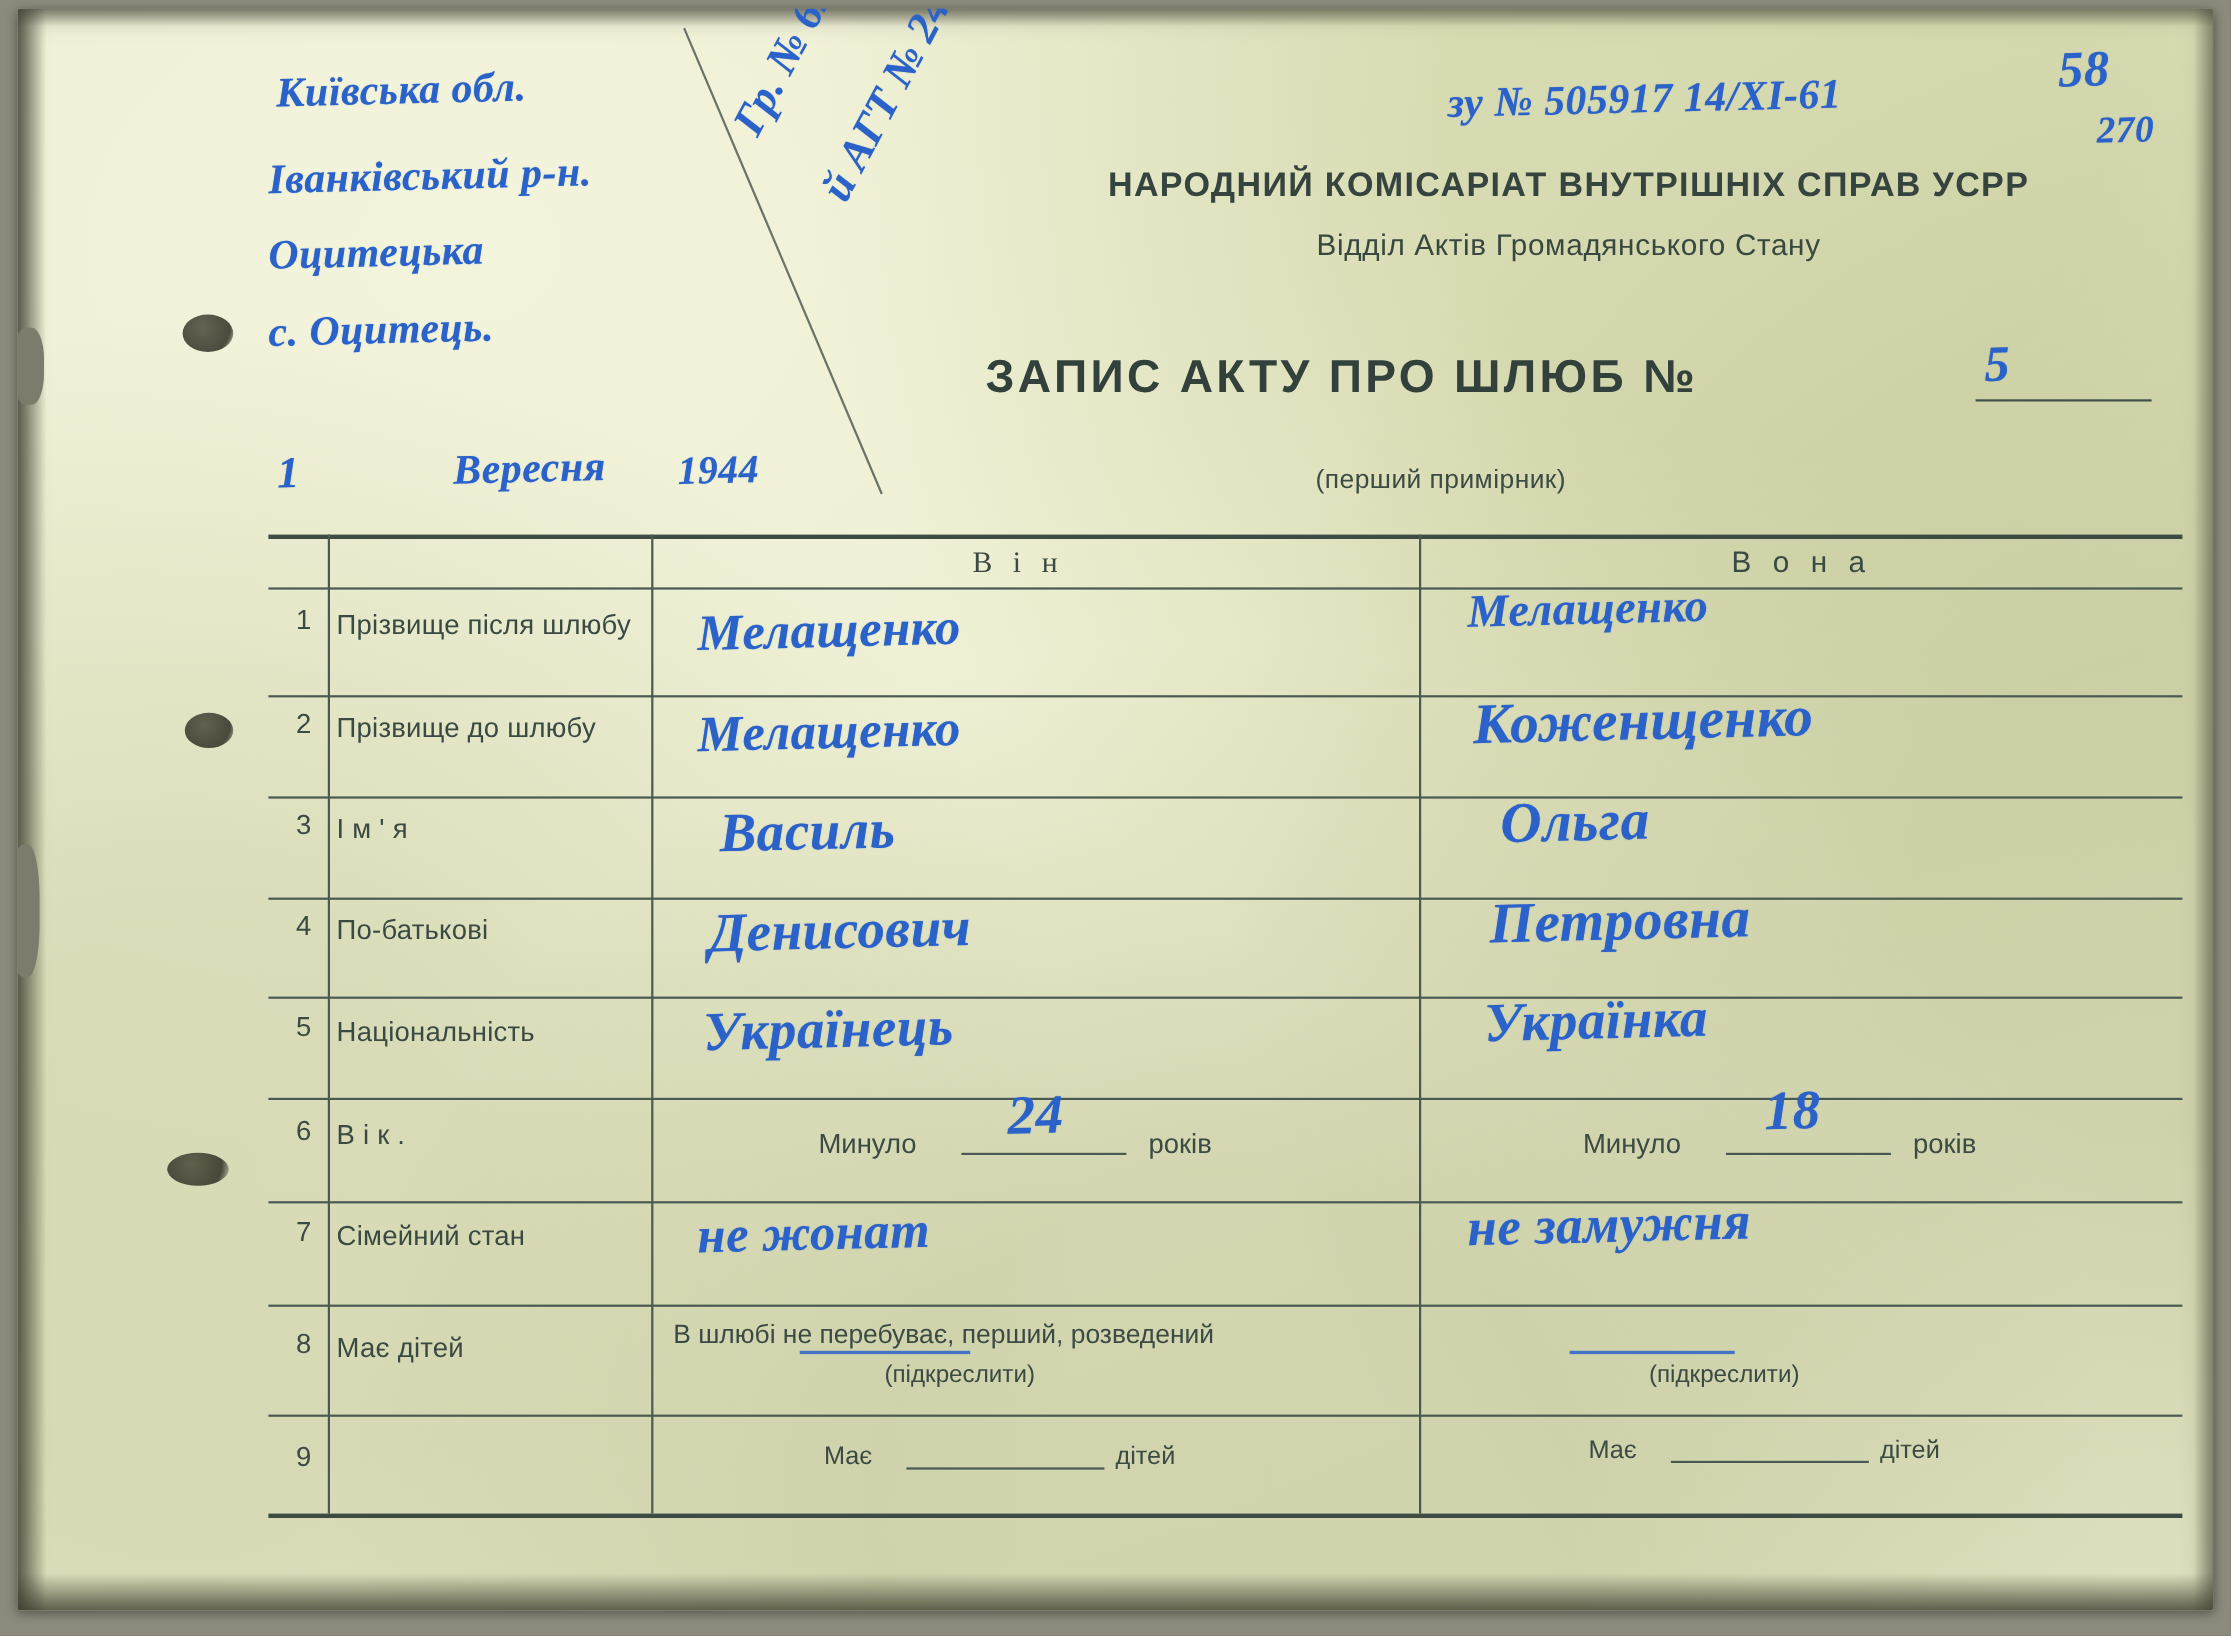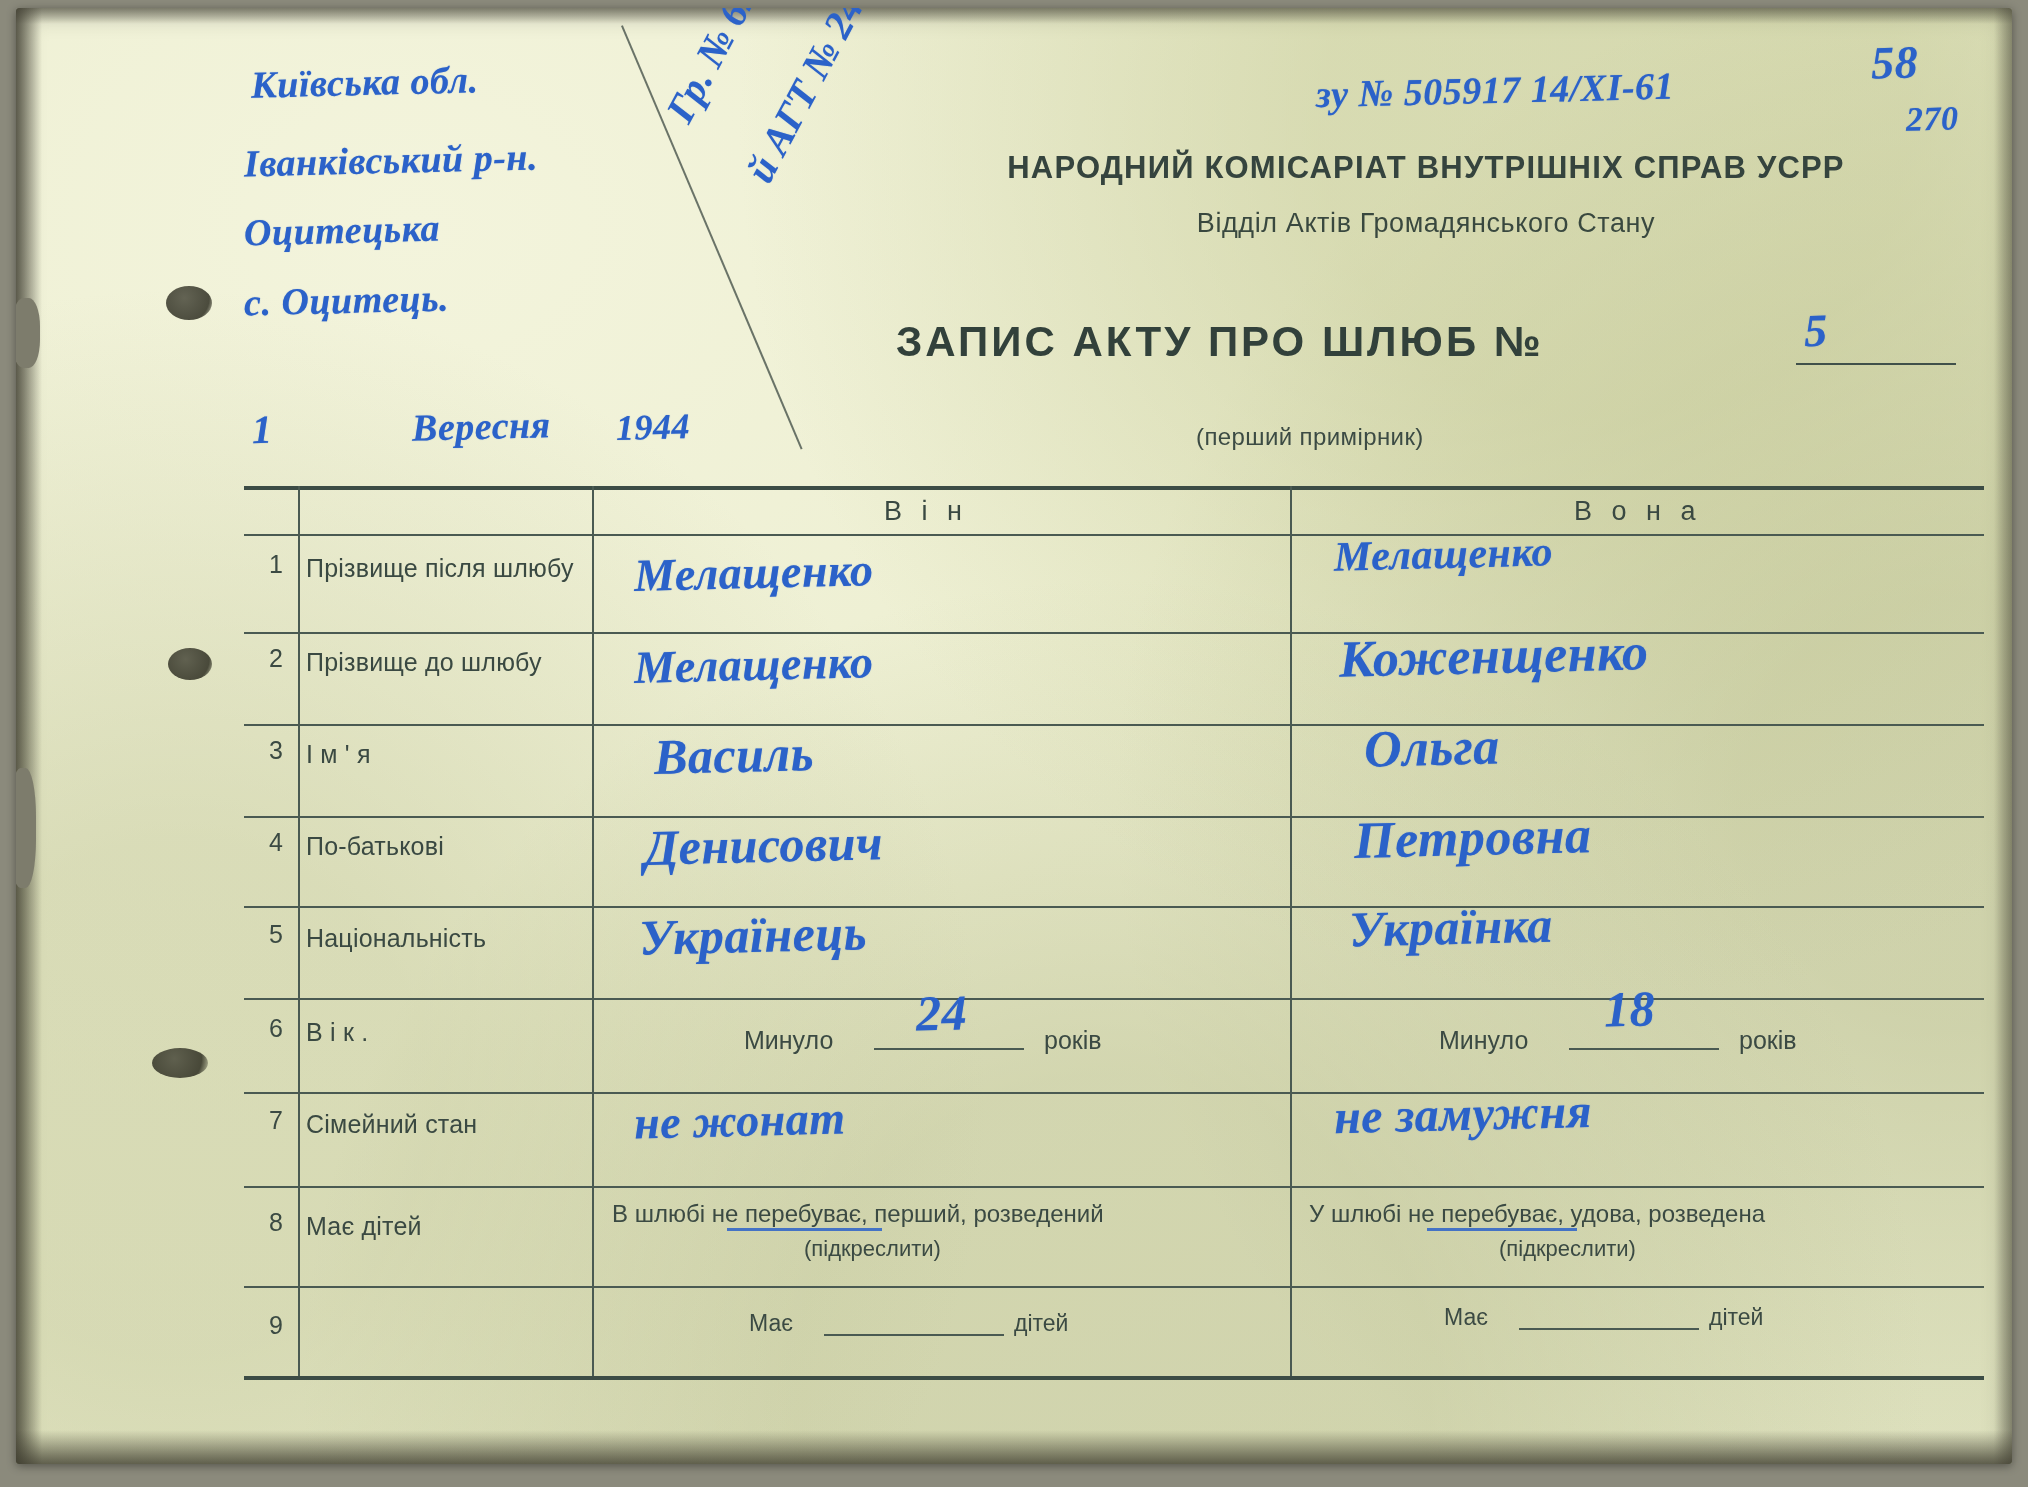--- a/index.html
+++ b/index.html
@@ -350,21 +350,21 @@
       <div class="hline" style="top:512px; width:1740px;"></div>
       <div class="hline" style="top:606px; width:1740px;"></div>
       <div class="hline" style="top:700px; width:1740px;"></div>
       <div class="hline" style="top:800px; width:1740px;"></div>
       <div class="hline thick" style="top:890px; width:1740px;"></div>
 
       <div class="vline" style="left:54px;  height:890px;"></div>
       <div class="vline" style="left:348px; height:890px;"></div>
       <div class="vline" style="left:1046px; height:890px;"></div>
 
-      <div class="colhead" style="left:640px; top:10px;">В і н</div>
+      <div class="colhead" style="left:640px; top:10px;font-family:Liberation Serif, serif;">В і н</div>
       <div class="colhead" style="left:1330px; top:10px;text-align:right;">В о н а</div>
 
       <div class="rownum" style="top:64px;">1</div>
       <div class="rowlabel" style="top:68px;">Прізвище після шлюбу</div>
       <div class="hand cell-hand" style="left:390px; top:60px;">Мелащенко</div>
       <div class="hand cell-hand" style="left:1090px; top:44px; font-size:42px;">Мелащенко</div>
 
       <div class="rownum" style="top:158px;">2</div>
       <div class="rowlabel" style="top:162px;">Прізвище до шлюбу</div>
       <div class="hand cell-hand" style="left:390px; top:152px;">Мелащенко</div>
@@ -399,21 +399,20 @@
       <div class="rownum" style="top:620px;">7</div>
       <div class="rowlabel" style="top:624px;">Сімейний стан</div>
       <div class="hand cell-hand" style="left:390px; top:608px; font-size:46px;">не жонат</div>
       <div class="hand cell-hand" style="left:1090px; top:600px; font-size:48px;">не замужня</div>
 
       <div class="rownum" style="top:722px;">8</div>
       <div class="rowlabel" style="top:726px;">Має дітей</div>
       <div class="small-print" style="left:368px; top:714px; width:660px; font-size:24px;">В шлюбі не перебуває,   перший,    розведений</div>
       <div class="small-print" style="left:560px; top:750px; font-size:22px;">(підкреслити)</div>
       <div class="underline-blue" style="left:483px; top:742px; width:155px;"></div>
-      <div class="small-print" style="left:1065px; top:714px; width:660px; font-size:24px;">У шлюбі не перебуває,   удова,   розведена</div>
       <div class="small-print" style="left:1255px; top:750px; font-size:22px;">(підкреслити)</div>
       <div class="underline-blue" style="left:1183px; top:742px; width:150px;"></div>
 
       <div class="rownum" style="top:825px;">9</div>
       <div class="small-print" style="left:505px; top:824px;">Має</div>
       <div class="rule-thin" style="left:580px; top:848px; width:180px;"></div>
       <div class="small-print" style="left:770px; top:824px;">дітей</div>
       <div class="small-print" style="left:1200px; top:818px;">Має</div>
       <div class="rule-thin" style="left:1275px; top:842px; width:180px;"></div>
       <div class="small-print" style="left:1465px; top:818px;">дітей</div>

